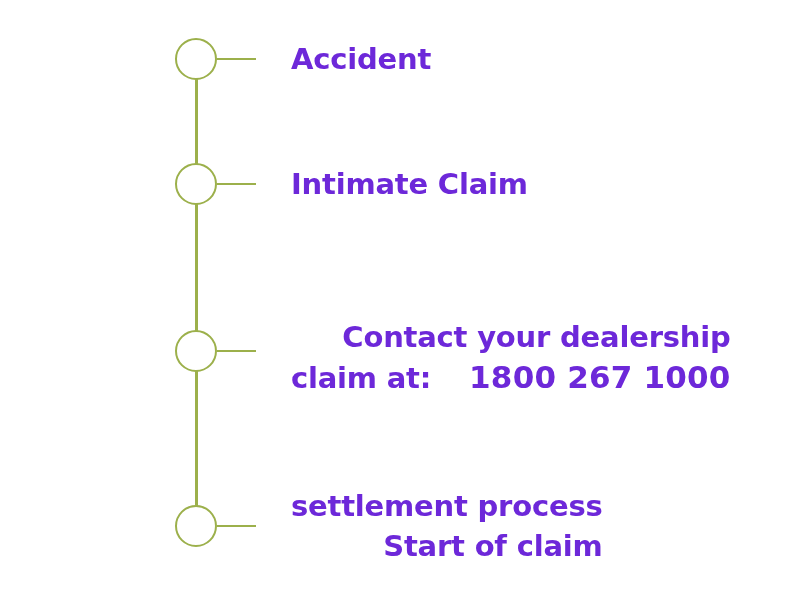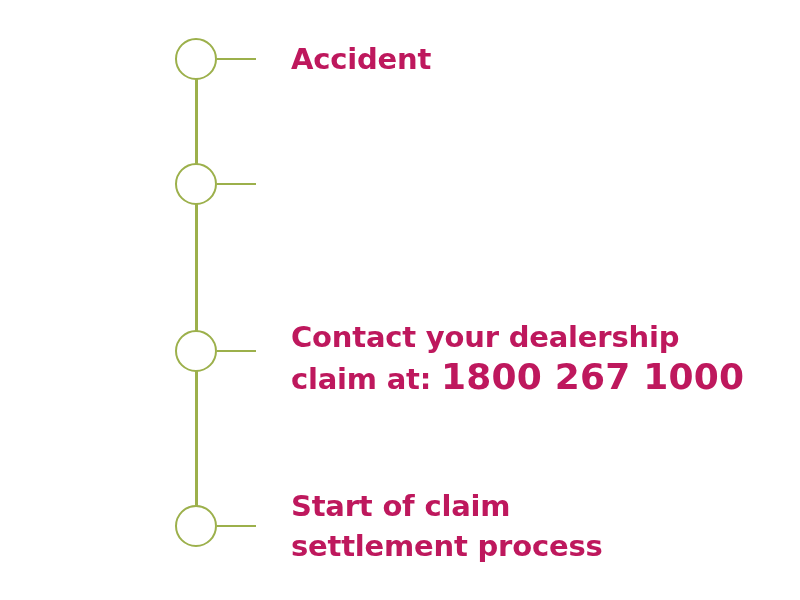--- a/index.html
+++ b/index.html
@@ -54,34 +54,36 @@
     top: -1.3px;
     width: 39px;
     height: 2.6px;
     background: #9cb04b;
   }
 
   
   .label {
     position: absolute;
     left: 291px;
-    color: #be185d;
+    color: #6d28d9;
     font-family: "DejaVu Sans", sans-serif;
     font-weight: bold;
     font-size: 29px;
     line-height: 40px;
     letter-spacing: -0.2px;
     white-space: nowrap;
+    text-align: right;
   }
   .label .line {
     display: block;
   }
   .phone {
-    font-size: 36px;
+    font-size: 31px;
     letter-spacing: 0.2px;
+    margin-left: 28px;
   }
 
   
   .label.single {
     transform: translateY(-20px);
   }
   
   .label.double {
     transform: translateY(-40px);
   }
@@ -98,32 +100,35 @@
     <div class="node-stub"></div>
   </div>
   <div class="label single" style="top:59px">
     <span class="line">Accident</span>
   </div>
 
   <div class="node" style="top:184px">
     <div class="node-circle"></div>
     <div class="node-stub"></div>
   </div>
+  <div class="label single" style="top:184px">
+    <span class="line">Intimate Claim</span>
+  </div>
 
   <div class="node" style="top:351px">
     <div class="node-circle"></div>
     <div class="node-stub"></div>
   </div>
   <div class="label double" style="top:357px">
     <span class="line">Contact your dealership</span>
     <span class="line"><span>claim at: </span><span class="phone">1800 267 1000</span></span>
   </div>
 
   <div class="node" style="top:526px">
     <div class="node-circle"></div>
     <div class="node-stub"></div>
   </div>
   <div class="label double" style="top:526px">
+    <span class="line">settlement process</span>
     <span class="line">Start of claim</span>
-    <span class="line">settlement process</span>
   </div>
 
 </div>
 
 </body></html>

